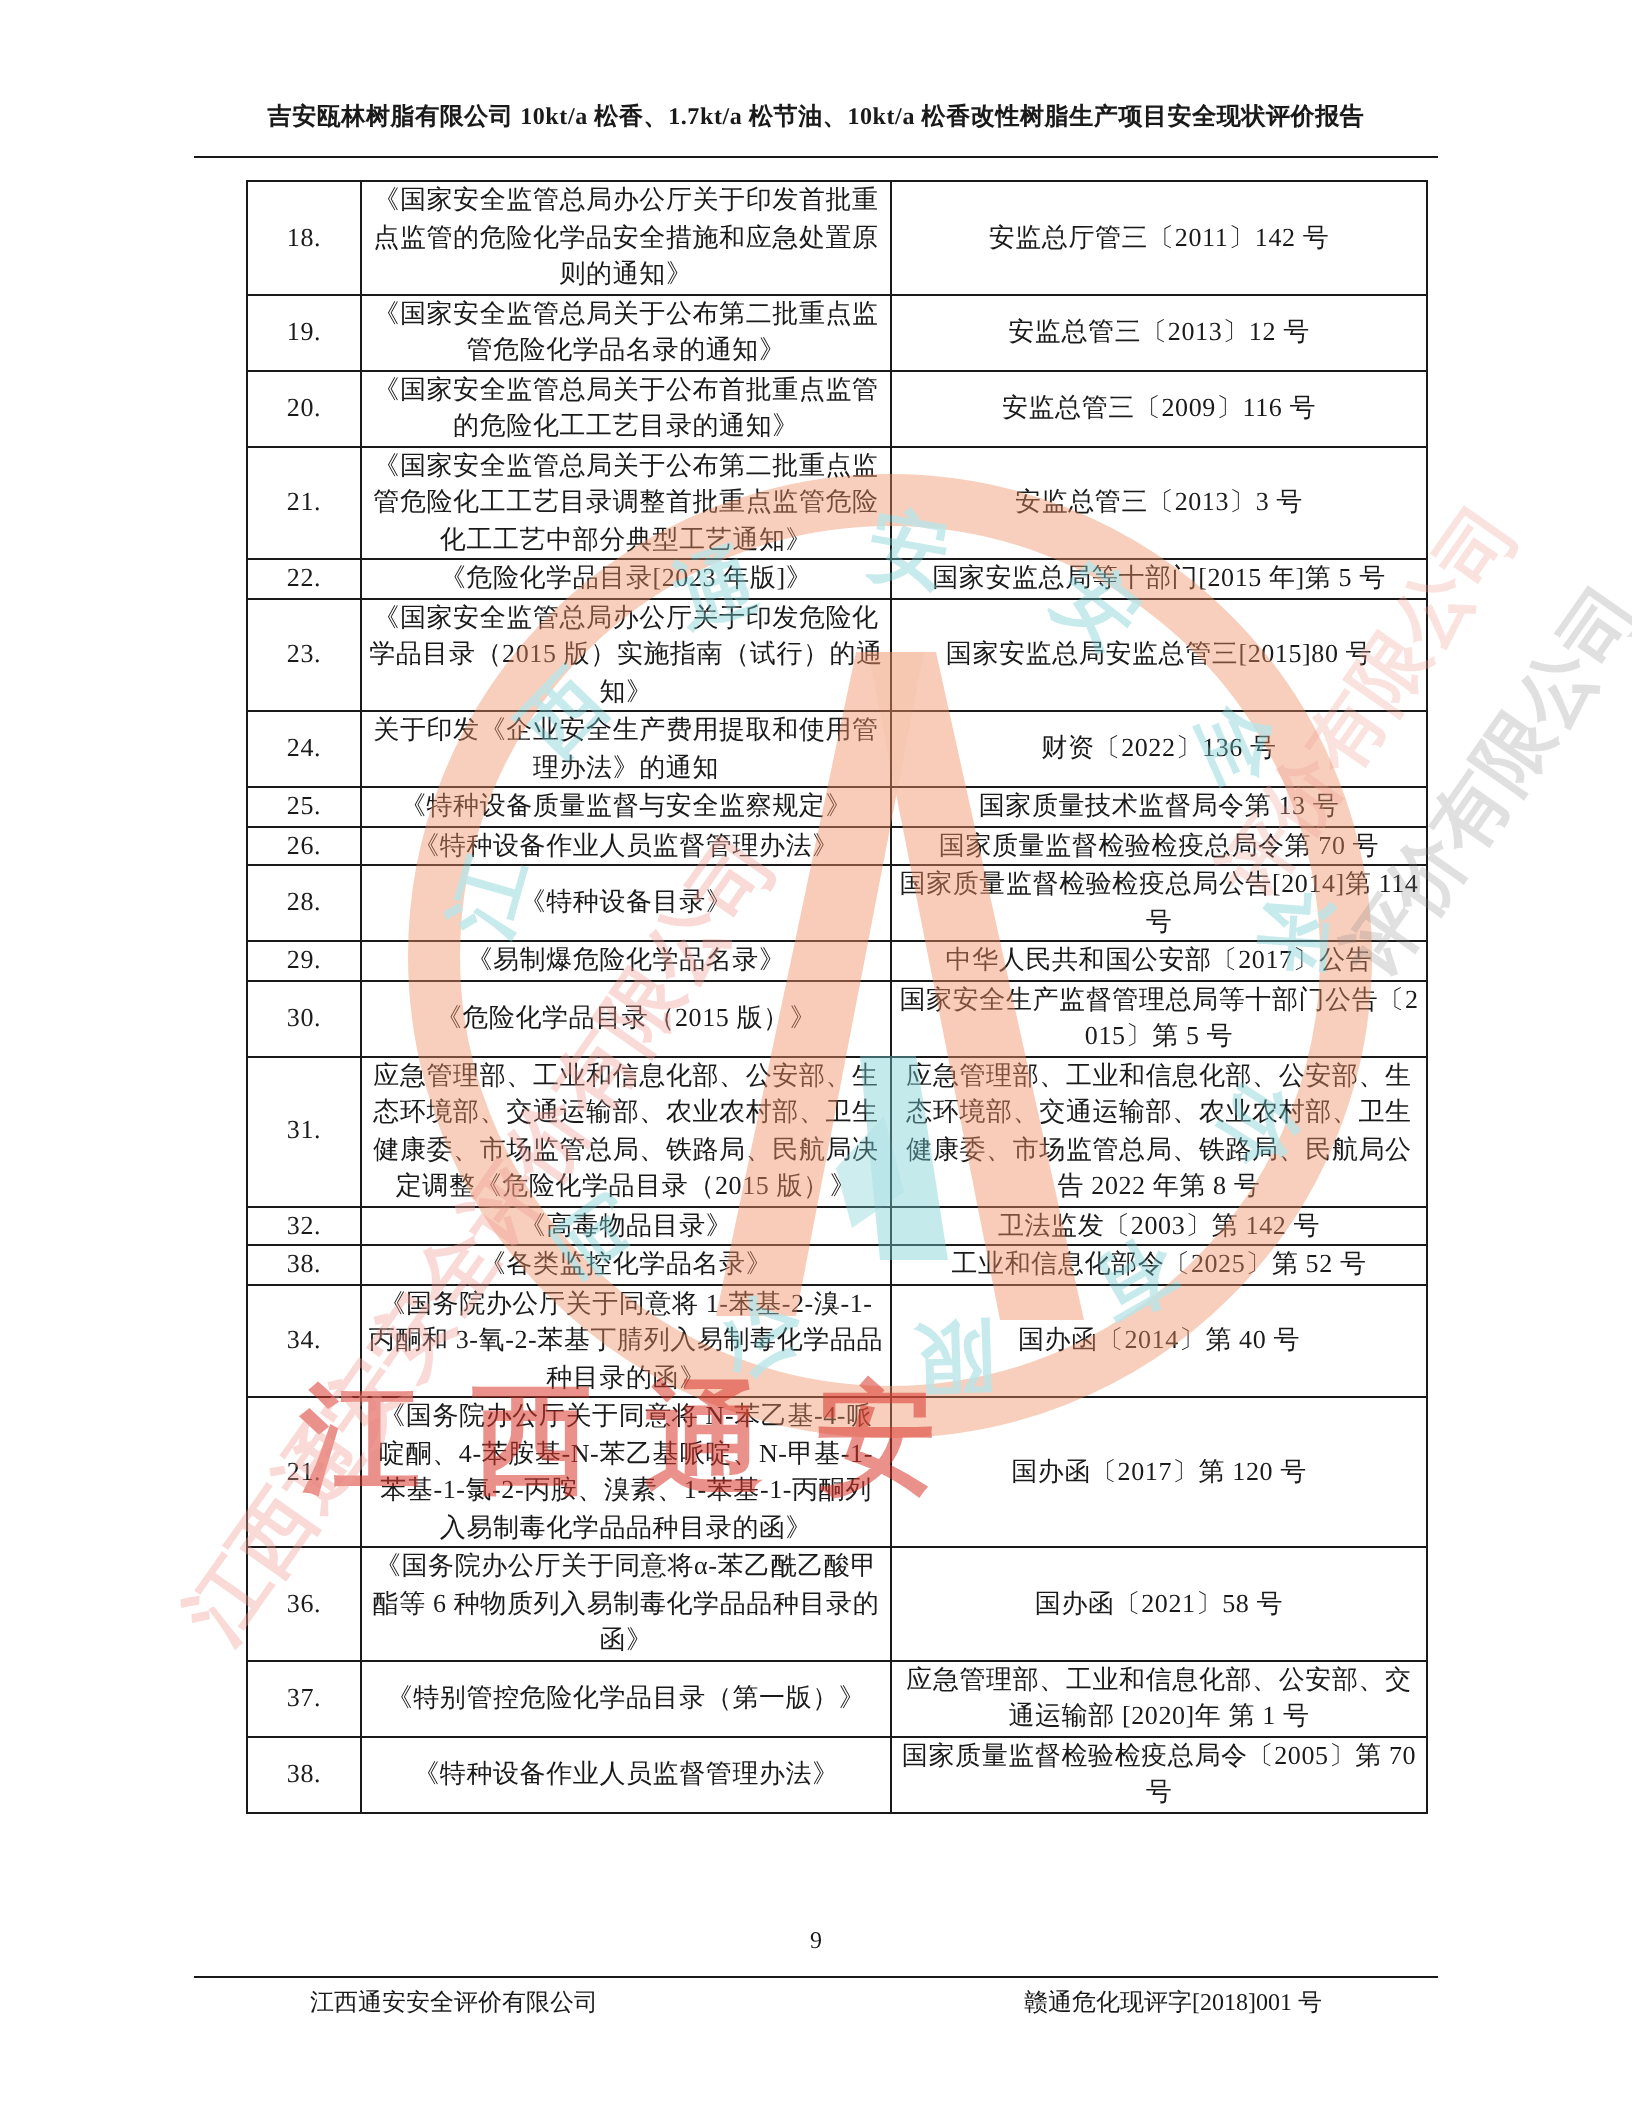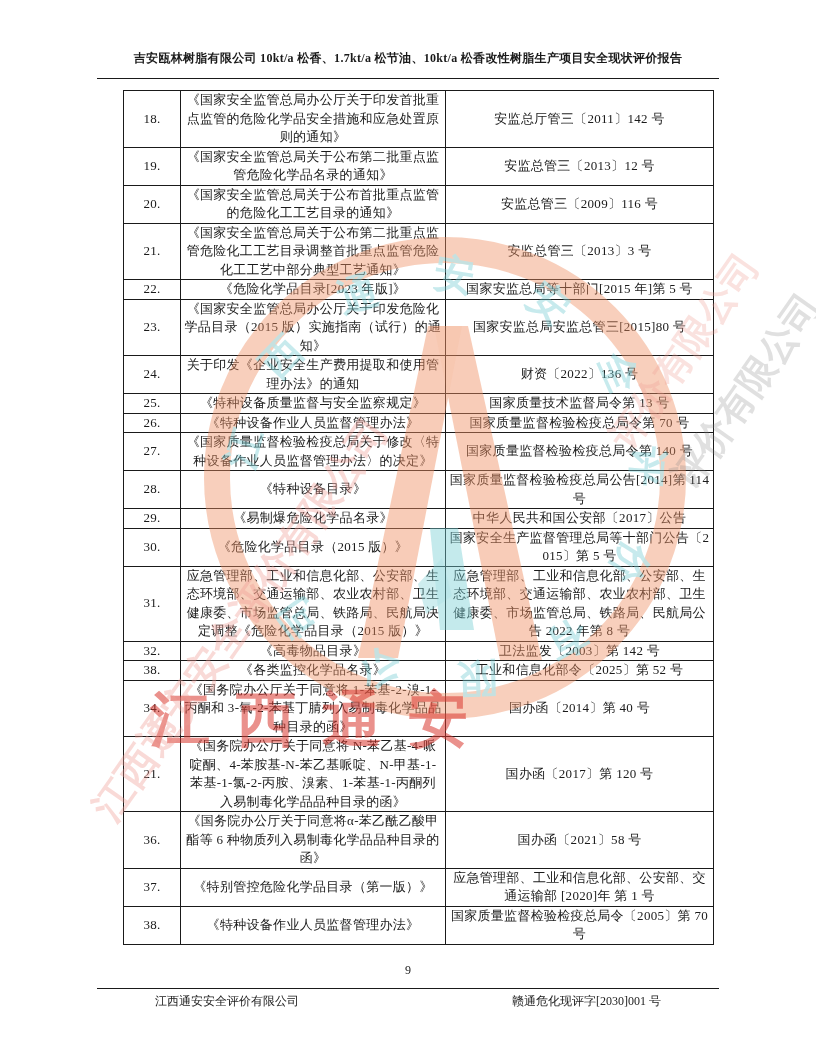--- a/index.html
+++ b/index.html
@@ -149,25 +149,20 @@
           <td class="col-num">25.</td>
           <td class="col-name">《特种设备质量监督与安全监察规定》</td>
           <td class="col-ref">国家质量技术监督局令第 13 号</td>
         </tr>
         <tr>
           <td class="col-num">26.</td>
           <td class="col-name">《特种设备作业人员监督管理办法》</td>
           <td class="col-ref">国家质量监督检验检疫总局令第 70 号</td>
         </tr>
         <tr>
-          <td class="col-num">27.</td>
-          <td class="col-name">《国家质量监督检验检疫总局关于修改〈特种设备作业人员监督管理办法〉的决定》</td>
-          <td class="col-ref">国家质量监督检验检疫总局令第 140 号</td>
-        </tr>
-        <tr>
           <td class="col-num">28.</td>
           <td class="col-name">《特种设备目录》</td>
           <td class="col-ref">国家质量监督检验检疫总局公告[2014]第 114 号</td>
         </tr>
         <tr>
           <td class="col-num">29.</td>
           <td class="col-name">《易制爆危险化学品名录》</td>
           <td class="col-ref">中华人民共和国公安部〔2017〕公告</td>
         </tr>
         <tr>
@@ -215,21 +210,21 @@
           <td class="col-name">《特种设备作业人员监督管理办法》</td>
           <td class="col-ref">国家质量监督检验检疫总局令〔2005〕第 70 号</td>
         </tr>
       </tbody>
   </table>
 
   <div class="page-number">9</div>
   <div class="footer-rule"></div>
   <div class="footer">
     <span class="left">江西通安安全评价有限公司</span>
-    <span class="right">赣通危化现评字[2030]001 号</span>
+    <span class="right">赣通危化现评字[2018]001 号</span>
   </div>
 
   <div class="wm-layer">
     <svg class="wm-stamp" viewBox="0 0 510 510" xmlns="http://www.w3.org/2000/svg">
 
       <circle cx="255" cy="250" r="228" fill="none" stroke="rgba(239,143,99,0.85)" stroke-width="26"></circle>
 
       <g>
         <polygon points="238,98 272,98 208,430 168,430" fill="rgba(239,143,99,0.9)"></polygon>
         <polygon points="244,98 278,98 352,432 310,432" fill="rgba(239,143,99,0.9)"></polygon>

